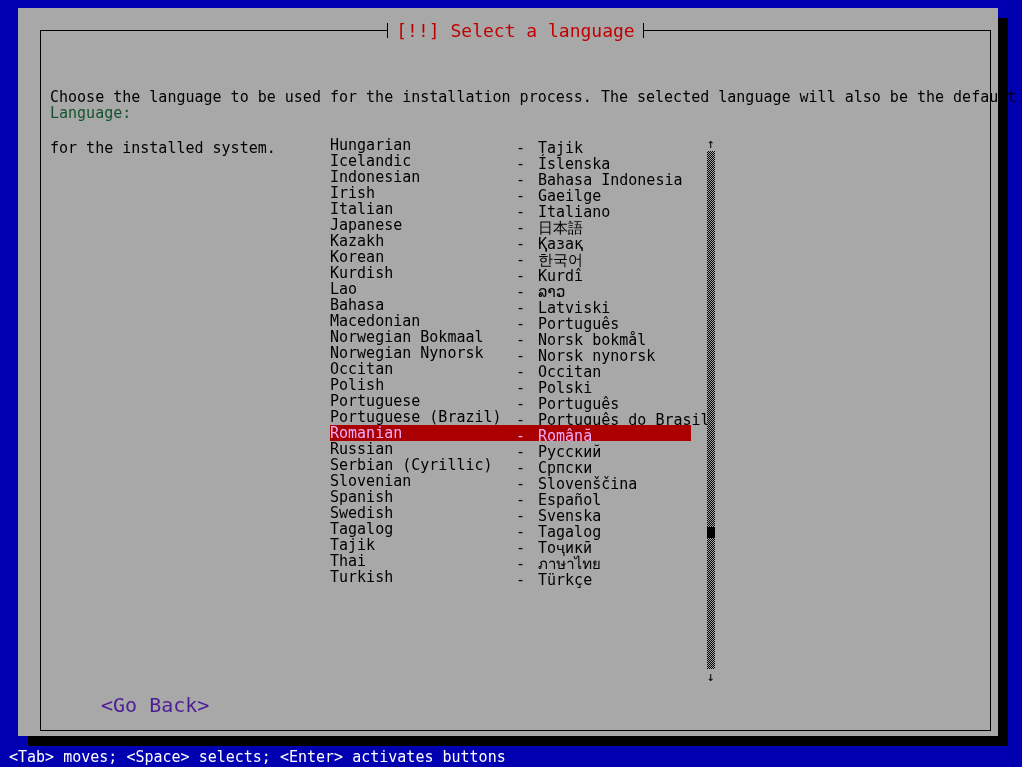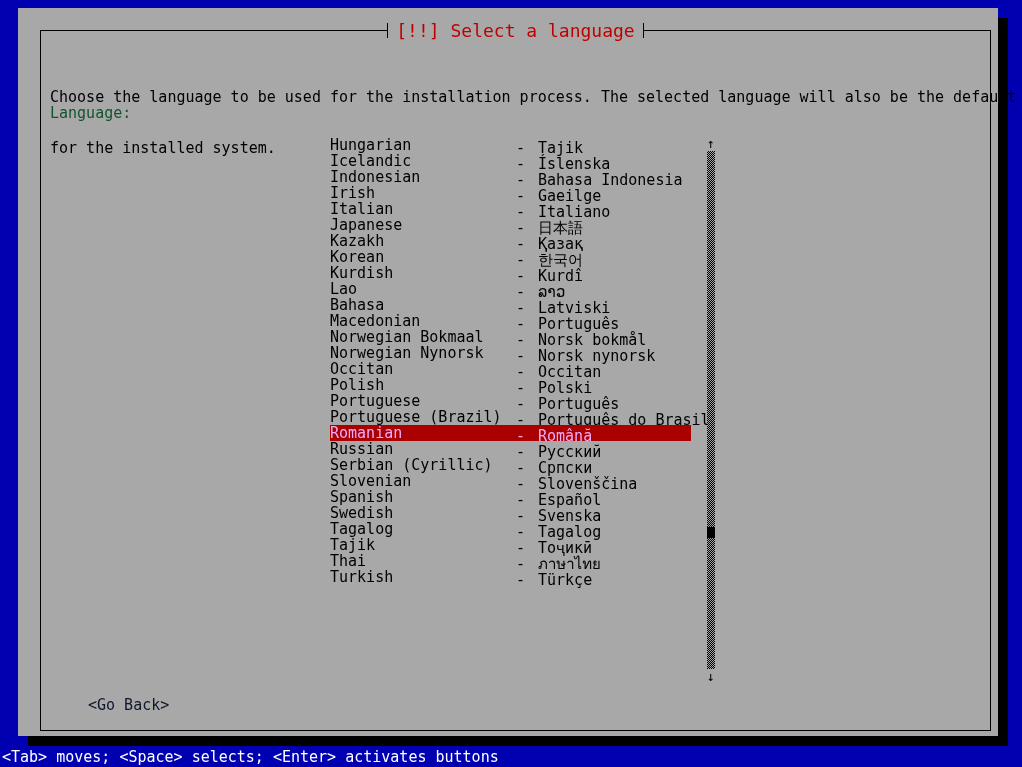--- a/index.html
+++ b/index.html
@@ -182,41 +182,41 @@
     left: 3px;
     top: 390px;
     width: 8px;
     height: 11px;
     background: #000000;
   }
 
   
   #go-back {
     position: absolute;
-    left: 70px;
+    left: 83px;
     top: 689px;
-    color: #0f172a;
-    white-space: pre;
-    font-size: 15px;
+    color: #4c1d95;
+    white-space: pre;
+    font-size: 20px;
     line-height: 17px;
   }
 
   
   #statusbar {
     position: absolute;
     left: 0;
     bottom: 0;
     width: 1022px;
     height: 20px;
     background: #0000b0;
     color: #ffffff;
     white-space: pre;
     font-size: 15px;
     line-height: 20px;
-    padding-left: 2px;
+    padding-left: 9px;
     box-sizing: border-box;
   }
 </style>
 </head>
 <body>
 
 <div id="desktop"></div>
 
 <div id="shadow"></div>
 

